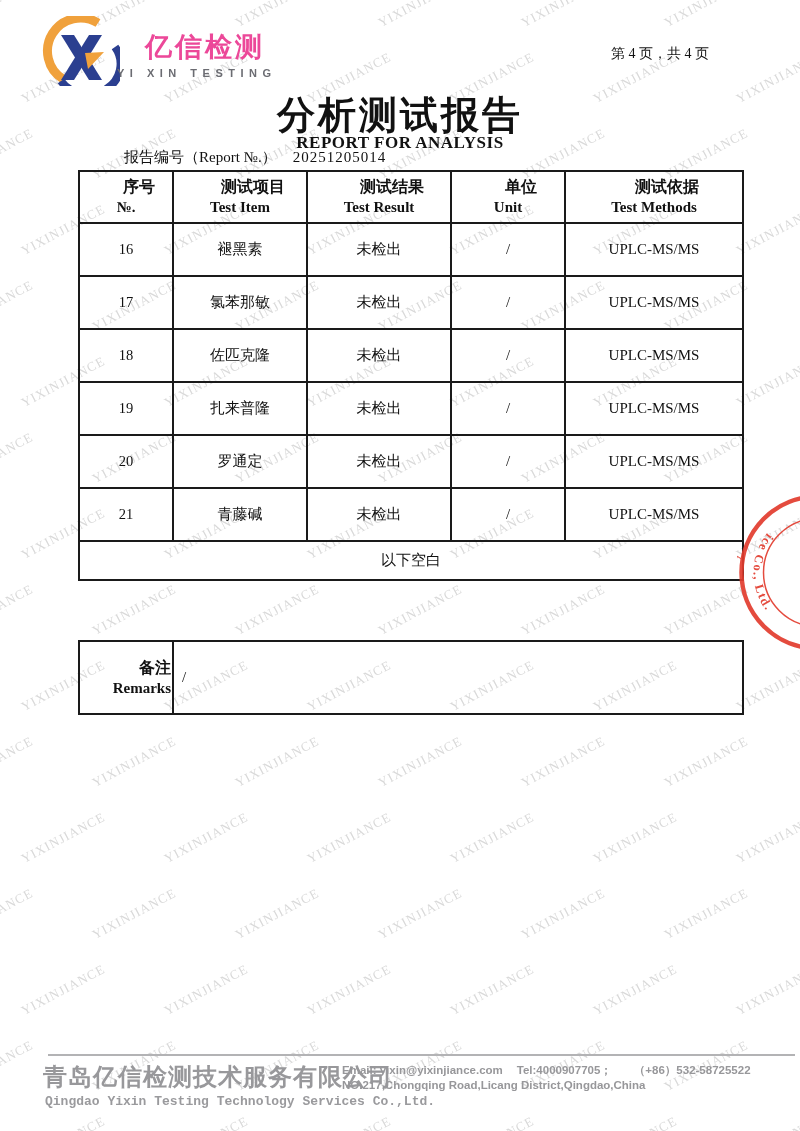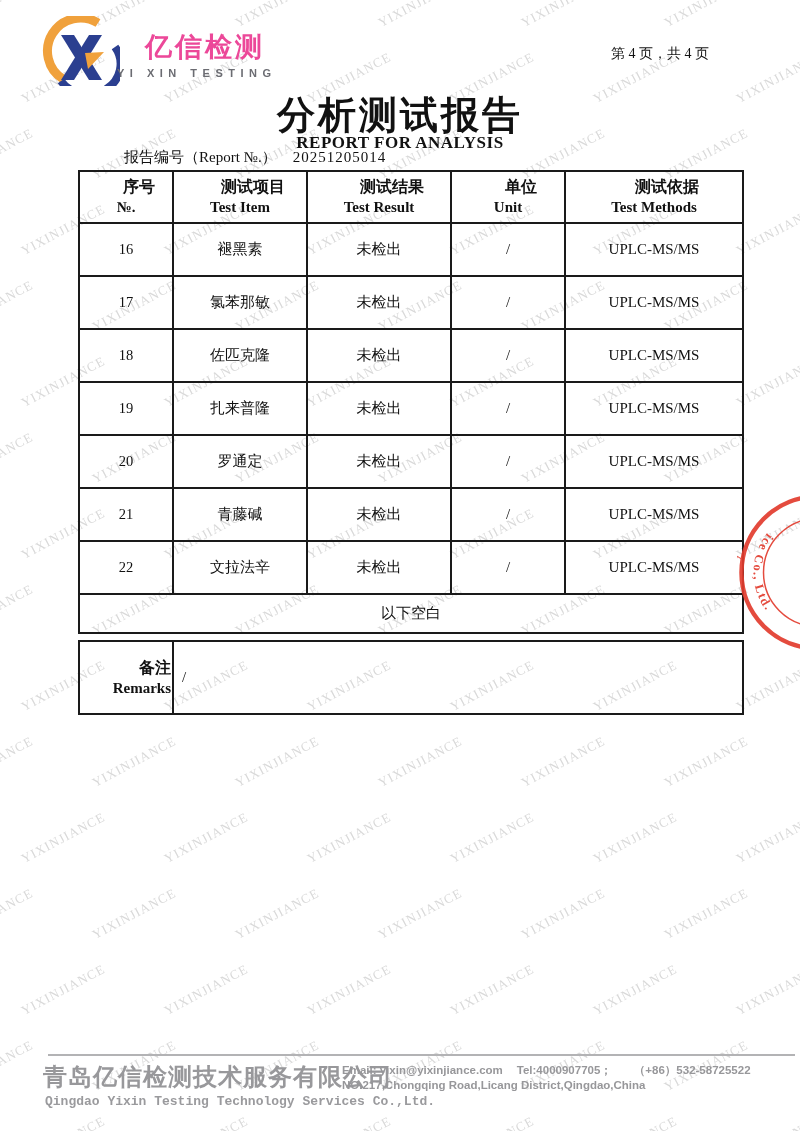--- a/index.html
+++ b/index.html
@@ -266,27 +266,20 @@
           </tr>
 
           <tr>
             <td class="c-no">21</td>
             <td>青藤碱</td>
             <td>未检出</td>
             <td>/</td>
             <td>UPLC-MS/MS</td>
           </tr>
 
-          <tr>
-            <td class="c-no">22</td>
-            <td>文拉法辛</td>
-            <td>未检出</td>
-            <td>/</td>
-            <td>UPLC-MS/MS</td>
-          </tr>
         </tbody>
       <tbody>
         <tr class="blank-row">
           <td colspan="5">以下空白</td>
         </tr>
       </tbody>
     </table>
 
     <table class="rem-table">
       <colgroup>

